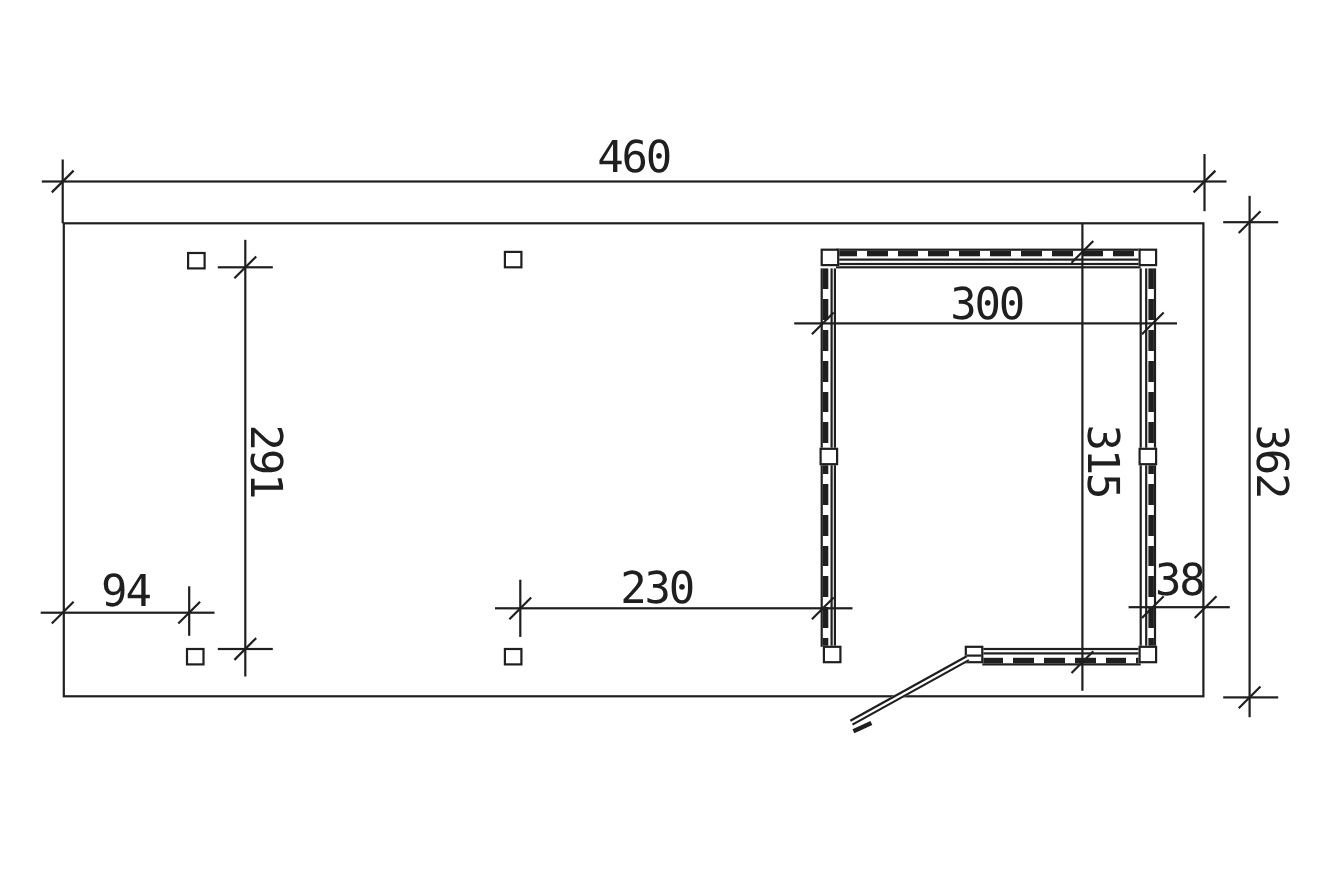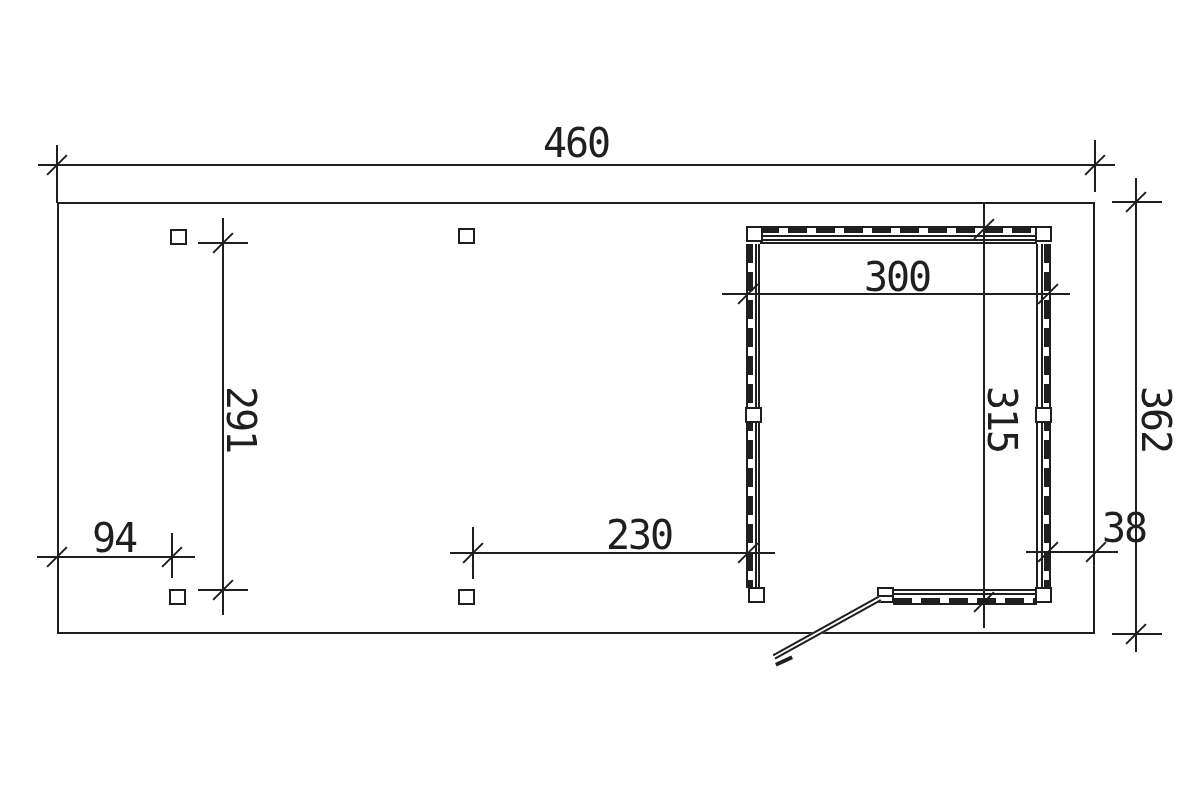--- a/index.html
+++ b/index.html
@@ -107,37 +107,37 @@
     <div class="tick" style="left:43px;top:556px"></div>
     <div class="tick" style="left:158px;top:556px"></div>
     <div class="lbl" style="left:90px;top:522px;width:48px">94</div>
   </div>
 
   <div>
     <div class="ln" style="left:450px;top:552px;width:325px;height:1.5px"></div>
     <div class="ln" style="left:472px;top:527px;width:1.5px;height:52px"></div>
     <div class="tick" style="left:459px;top:552px"></div>
     <div class="tick" style="left:734px;top:552px"></div>
-    <div class="lbl" style="left:603px;top:519px;width:72px">230</div>
+    <div class="lbl" style="left:561px;top:519px;width:72px">230</div>
   </div>
 
   <div>
     <div class="ln" style="left:722px;top:293px;width:348px;height:1.5px"></div>
     <div class="tick" style="left:734px;top:293px"></div>
     <div class="tick" style="left:1034px;top:293px"></div>
     <div class="lbl" style="left:861px;top:261px;width:72px">300</div>
   </div>
 
   <div>
     <div class="ln" style="left:983px;top:203px;width:1.5px;height:425px"></div>
     <div class="tick" style="left:970px;top:228px"></div>
     <div class="tick" style="left:970px;top:601px"></div>
     <div class="lbl v" style="left:1018px;top:383px">315</div>
   </div>
 
   <div>
     <div class="ln" style="left:1026px;top:551px;width:92px;height:1.5px"></div>
     <div class="tick" style="left:1034px;top:551px"></div>
     <div class="tick" style="left:1082px;top:551px"></div>
-    <div class="lbl" style="left:1100px;top:512px;width:48px">38</div>
+    <div class="lbl" style="left:1048px;top:512px;width:48px">38</div>
   </div>
 
 </div>
 
 </body></html>

